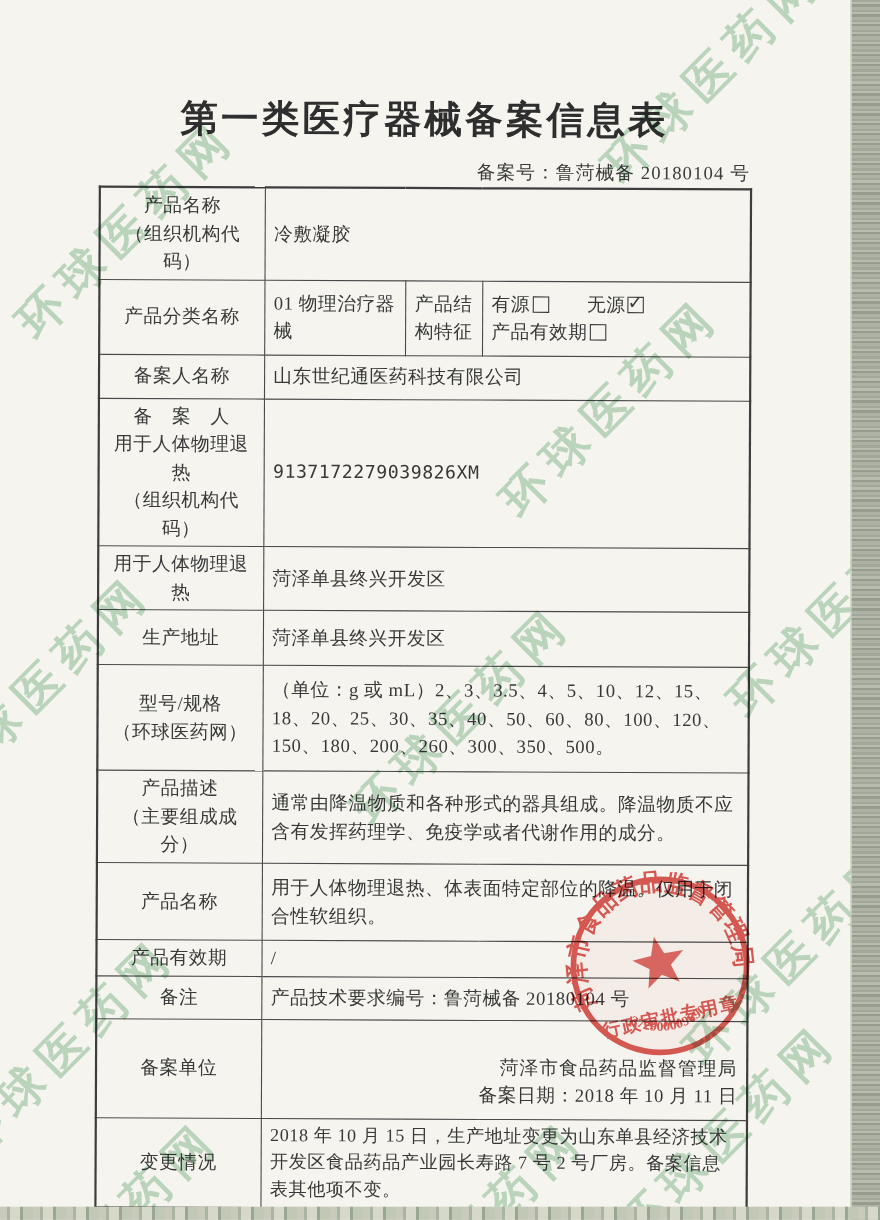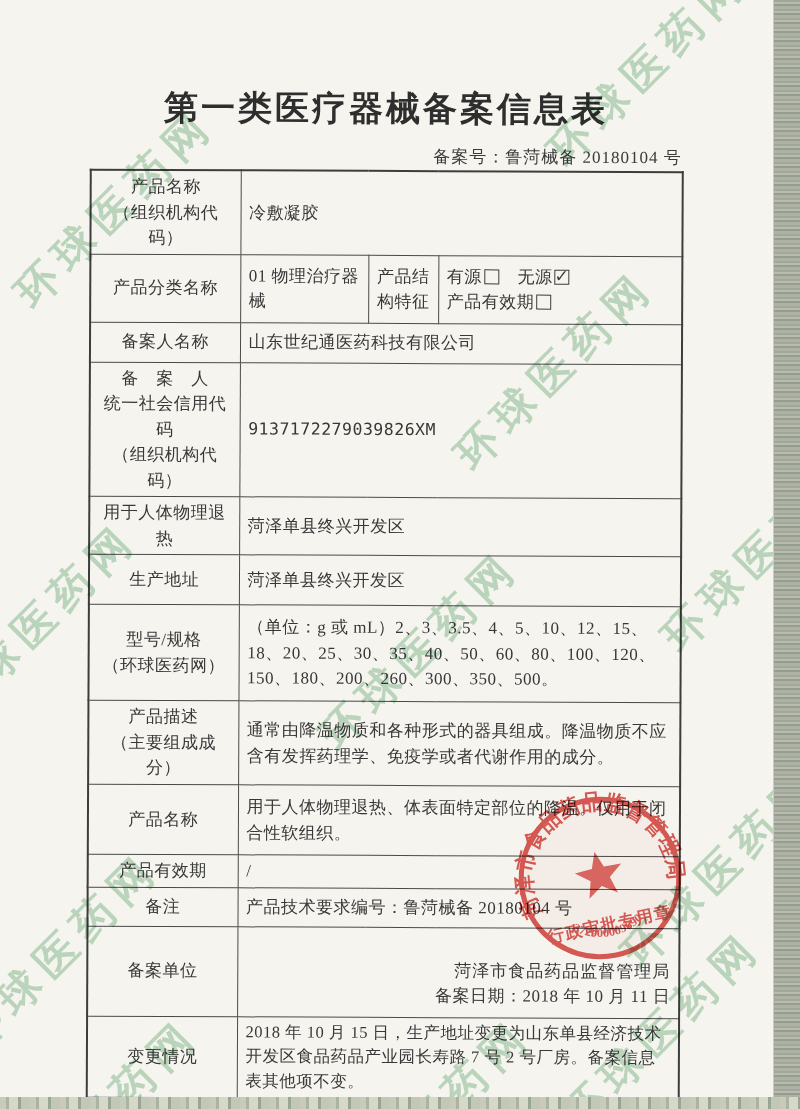--- a/index.html
+++ b/index.html
@@ -52,21 +52,21 @@
     text-align:center;vertical-align:middle;white-space:pre-line;
     padding:2px 4px;letter-spacing:0.5px;
   }
   td.value{text-align:left;vertical-align:middle;letter-spacing:0.5px;}
   .r1{height:52px}.r2{height:68px}.r3{height:40px}.r4{height:72px}
   .r5{height:50px}.r6{height:50px}.r7{height:96px}.r8{height:84px}
   .r9{height:70px}.r10{height:27px}.r11{height:39px}.r12{height:90px}
   .r13{height:50px}
   .mono{font-family:"DejaVu Sans Mono","Liberation Mono",monospace;font-size:16.5px;letter-spacing:0.5px;}
   
-  .cb-group{display:inline-block;margin-right:14px;white-space:nowrap;}
+  .cb-group{display:inline-block;margin-right:30px;white-space:nowrap;}
   .box{
     display:inline-block;width:13px;height:13px;border:1.5px solid #3b3b3b;
     vertical-align:-2px;margin-left:2px;position:relative;
   }
   .box.checked::after{
     content:"✓";position:absolute;left:-1px;top:-7px;
     font-size:17px;font-weight:bold;color:#3b3b3b;
     font-family:"DejaVu Sans",sans-serif;
   }
   
@@ -129,21 +129,21 @@
       </td>
     </tr>
 
     <tr class="r3">
       <td class="label">备案人名称</td>
       <td class="value" colspan="3">山东世纪通医药科技有限公司</td>
     </tr>
 
     <tr class="r4">
       <td class="label">备　案　人
-统一社会信用代码
+用于人体物理退热
 （组织机构代码）</td>
       <td class="value mono" colspan="3">9137172279039826XM</td>
     </tr>
 
     <tr class="r5">
       <td class="label">用于人体物理退热</td>
       <td class="value" colspan="3">菏泽单县终兴开发区</td>
     </tr>
 
     <tr class="r6">

